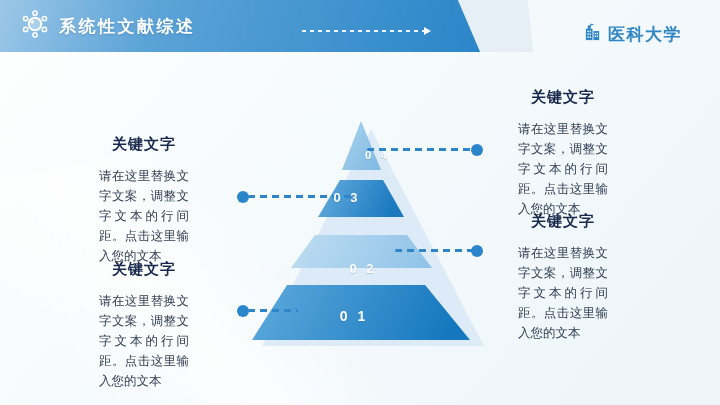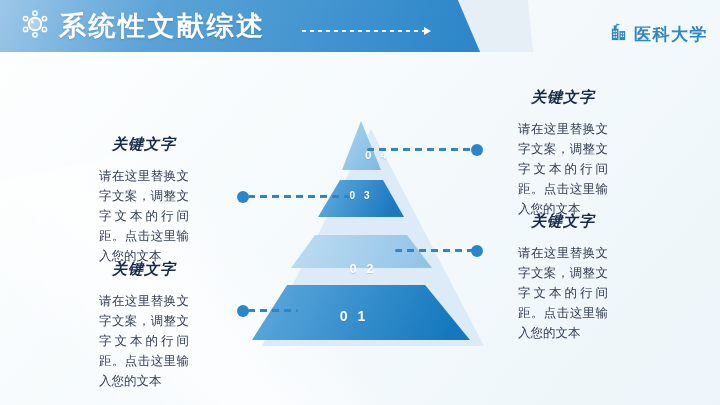--- a/index.html
+++ b/index.html
@@ -22,33 +22,33 @@
   .banner {
     position:absolute; left:0; top:0; width:484px; height:52px;
     clip-path:polygon(0 0, 94.6% 0, 99.2% 100%, 0 100%);
     background:linear-gradient(110deg,#9CC7E8 0%,#5BA3D7 32%,#2A85C8 100%);
   }
   .banner-title {
     position:absolute; left:20px; top:9px; height:34px;
     display:flex; align-items:center; gap:9px; z-index:3;
   }
   .banner-title h1 {
-    margin:0; font-size:27px; font-weight:bold; color:#FFFFFF; letter-spacing:2.5px;
+    margin:0; font-size:17px; font-weight:bold; color:#FFFFFF; letter-spacing:2.5px;
     text-shadow:0 1px 2px rgba(20,70,120,.25);
   }
   .banner-arrow {
     position:absolute; left:302px; top:30px; width:122px; height:2px; z-index:3;
     background:repeating-linear-gradient(90deg,rgba(255,255,255,.92) 0 4px,transparent 4px 8px);
   }
   .banner-arrow::after {
     content:""; position:absolute; right:-7px; top:-3px;
     border-left:7px solid #fff; border-top:4px solid transparent; border-bottom:4px solid transparent;
   }
   .logo {
-    position:absolute; right:12px; top:23px; display:flex; align-items:center; gap:6px;
+    position:absolute; right:38px; top:23px; display:flex; align-items:center; gap:6px;
   }
   .logo-text { font-size:17px; font-weight:bold; color:#2F86C4; letter-spacing:1.5px; }
   
   .pyr-shadow {
     position:absolute; left:262px; top:129px; width:222px; height:217px;
     clip-path:polygon(49.1% 0, 100% 100%, 0 100%);
     background:#DCEBF7;
   }
   .pyr-level { position:absolute; }
   .lv4 { left:342px; top:121px; width:39px;  height:49px;
@@ -61,21 +61,21 @@
     clip-path:polygon(17% 0, 82.3% 0, 100% 100%, 0 100%);
     background:linear-gradient(115deg,#BEDDF2 0%,#8FC2E7 100%); }
   .lv1 { left:252px; top:285px; width:218px; height:55px;
     clip-path:polygon(16.1% 0, 79.4% 0, 100% 100%, 0 100%);
     background:linear-gradient(115deg,#5FAADD 0%,#1578BE 90%); }
   .lv-label {
     position:absolute; color:#FFFFFF; font-weight:bold; text-align:center;
     letter-spacing:3px; z-index:4; text-shadow:0 1px 1px rgba(20,70,120,.2);
   }
   .lbl4 { left:334px; top:149px; width:56px; font-size:11.5px;text-align:right; }
-  .lbl3 { left:328px; top:190px; width:66px; font-size:10px;text-align:center; }
+  .lbl3 { left:314px; top:190px; width:66px; font-size:13px;text-align:center; }
   .lbl2 { left:330px; top:261px; width:66px; font-size:13px; }
   .lbl1 { left:321px; top:308px; width:66px; font-size:14px; }
   
   .dash {
     position:absolute; height:3px; border-radius:2px; z-index:3;
     background:repeating-linear-gradient(90deg,#2E86C9 0 7px,transparent 7px 12px);
   }
   .d4 { left:367px; top:148px; width:106px; }
   .d3 { left:248px; top:195px; width:104px; }
   .d2 { left:395px; top:249px; width:78px; }
@@ -83,21 +83,21 @@
   .dot { position:absolute; width:12px; height:12px; border-radius:50%;
     background:#2B85CA; z-index:3; }
   .dot4 { left:471px; top:144px; }
   .dot3 { left:237px; top:191px; }
   .dot2 { left:471px; top:245px; }
   .dot1 { left:237px; top:305px; }
   
   .tblock { position:absolute; width:114px; }
   .tblock h3 {
     margin:0 0 7px 0; font-size:15px; font-weight:bold; color:#18294B;
-    text-align:center; letter-spacing:1px;font-style:italic;
+    text-align:center; letter-spacing:1px;
   }
   .tblock p {
     margin:12px; font-size:12.5px; line-height:20px; color:#323D51; text-align:justify;
   }
   .bl-lt { left:87px;  top:135px; }
   .bl-lb { left:87px;  top:260px; }
   .bl-rt { left:506px; top:88px;  }
   .bl-rb { left:506px; top:212px; }
 </style>
 </head>

